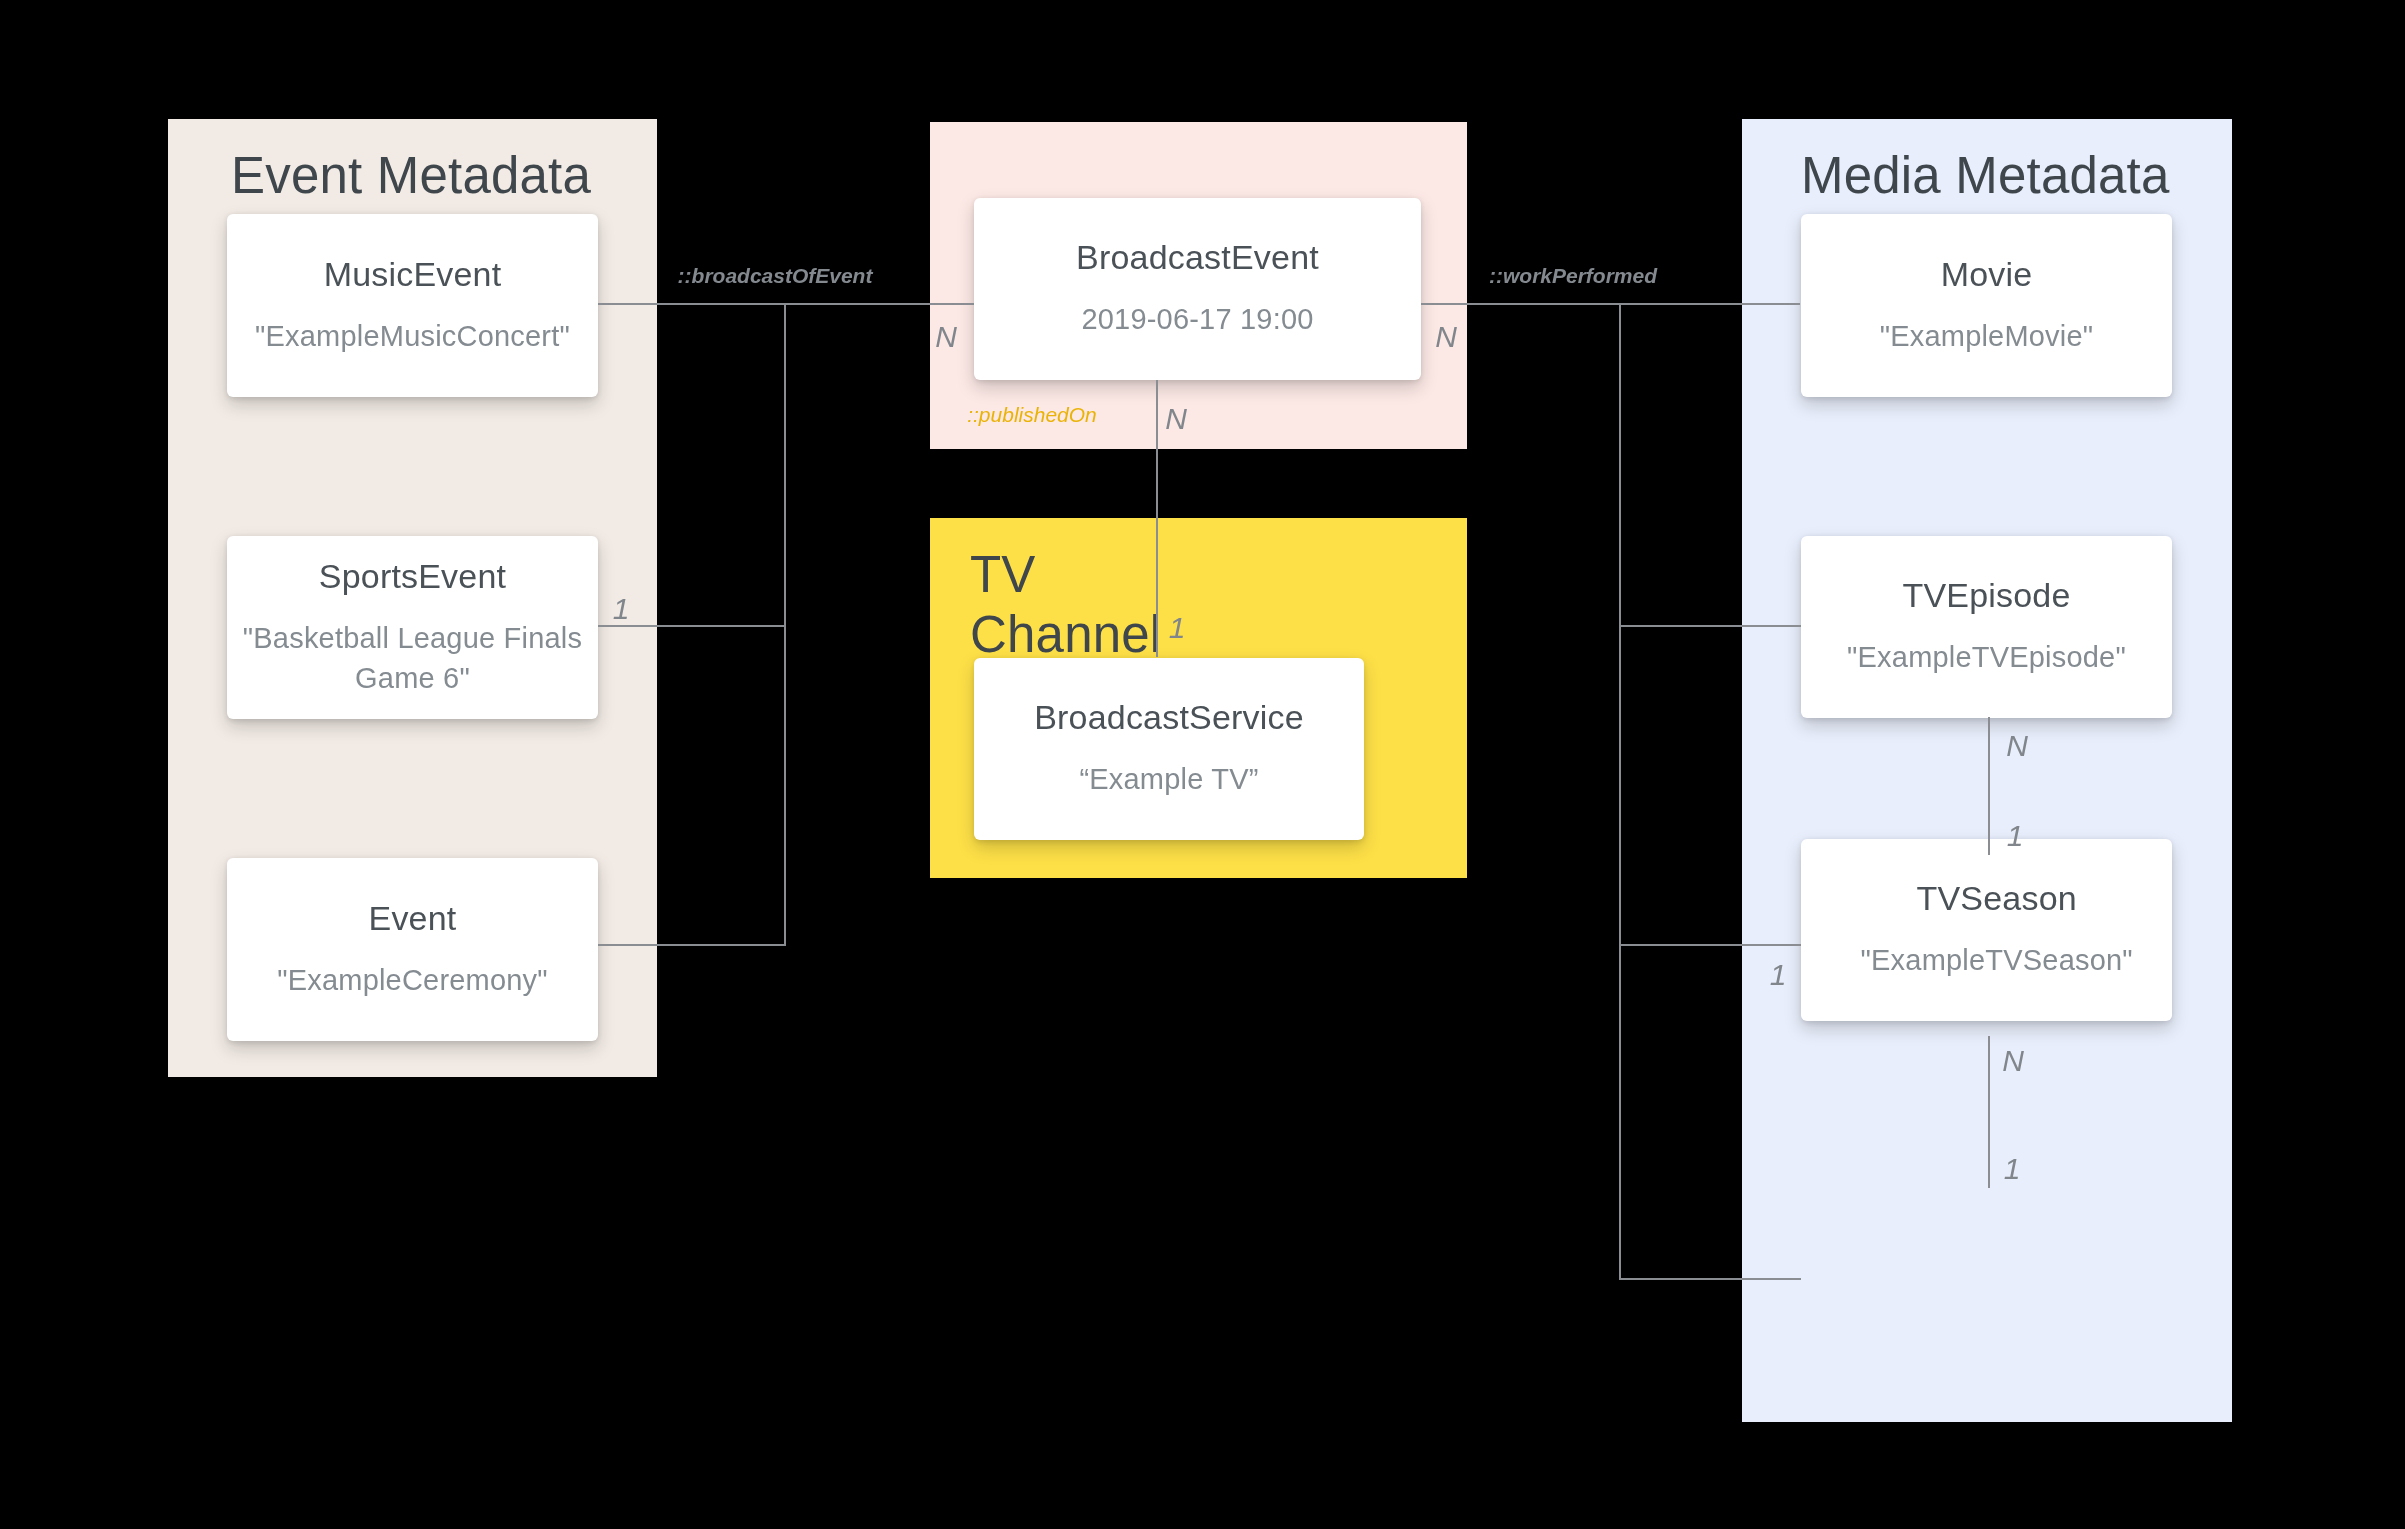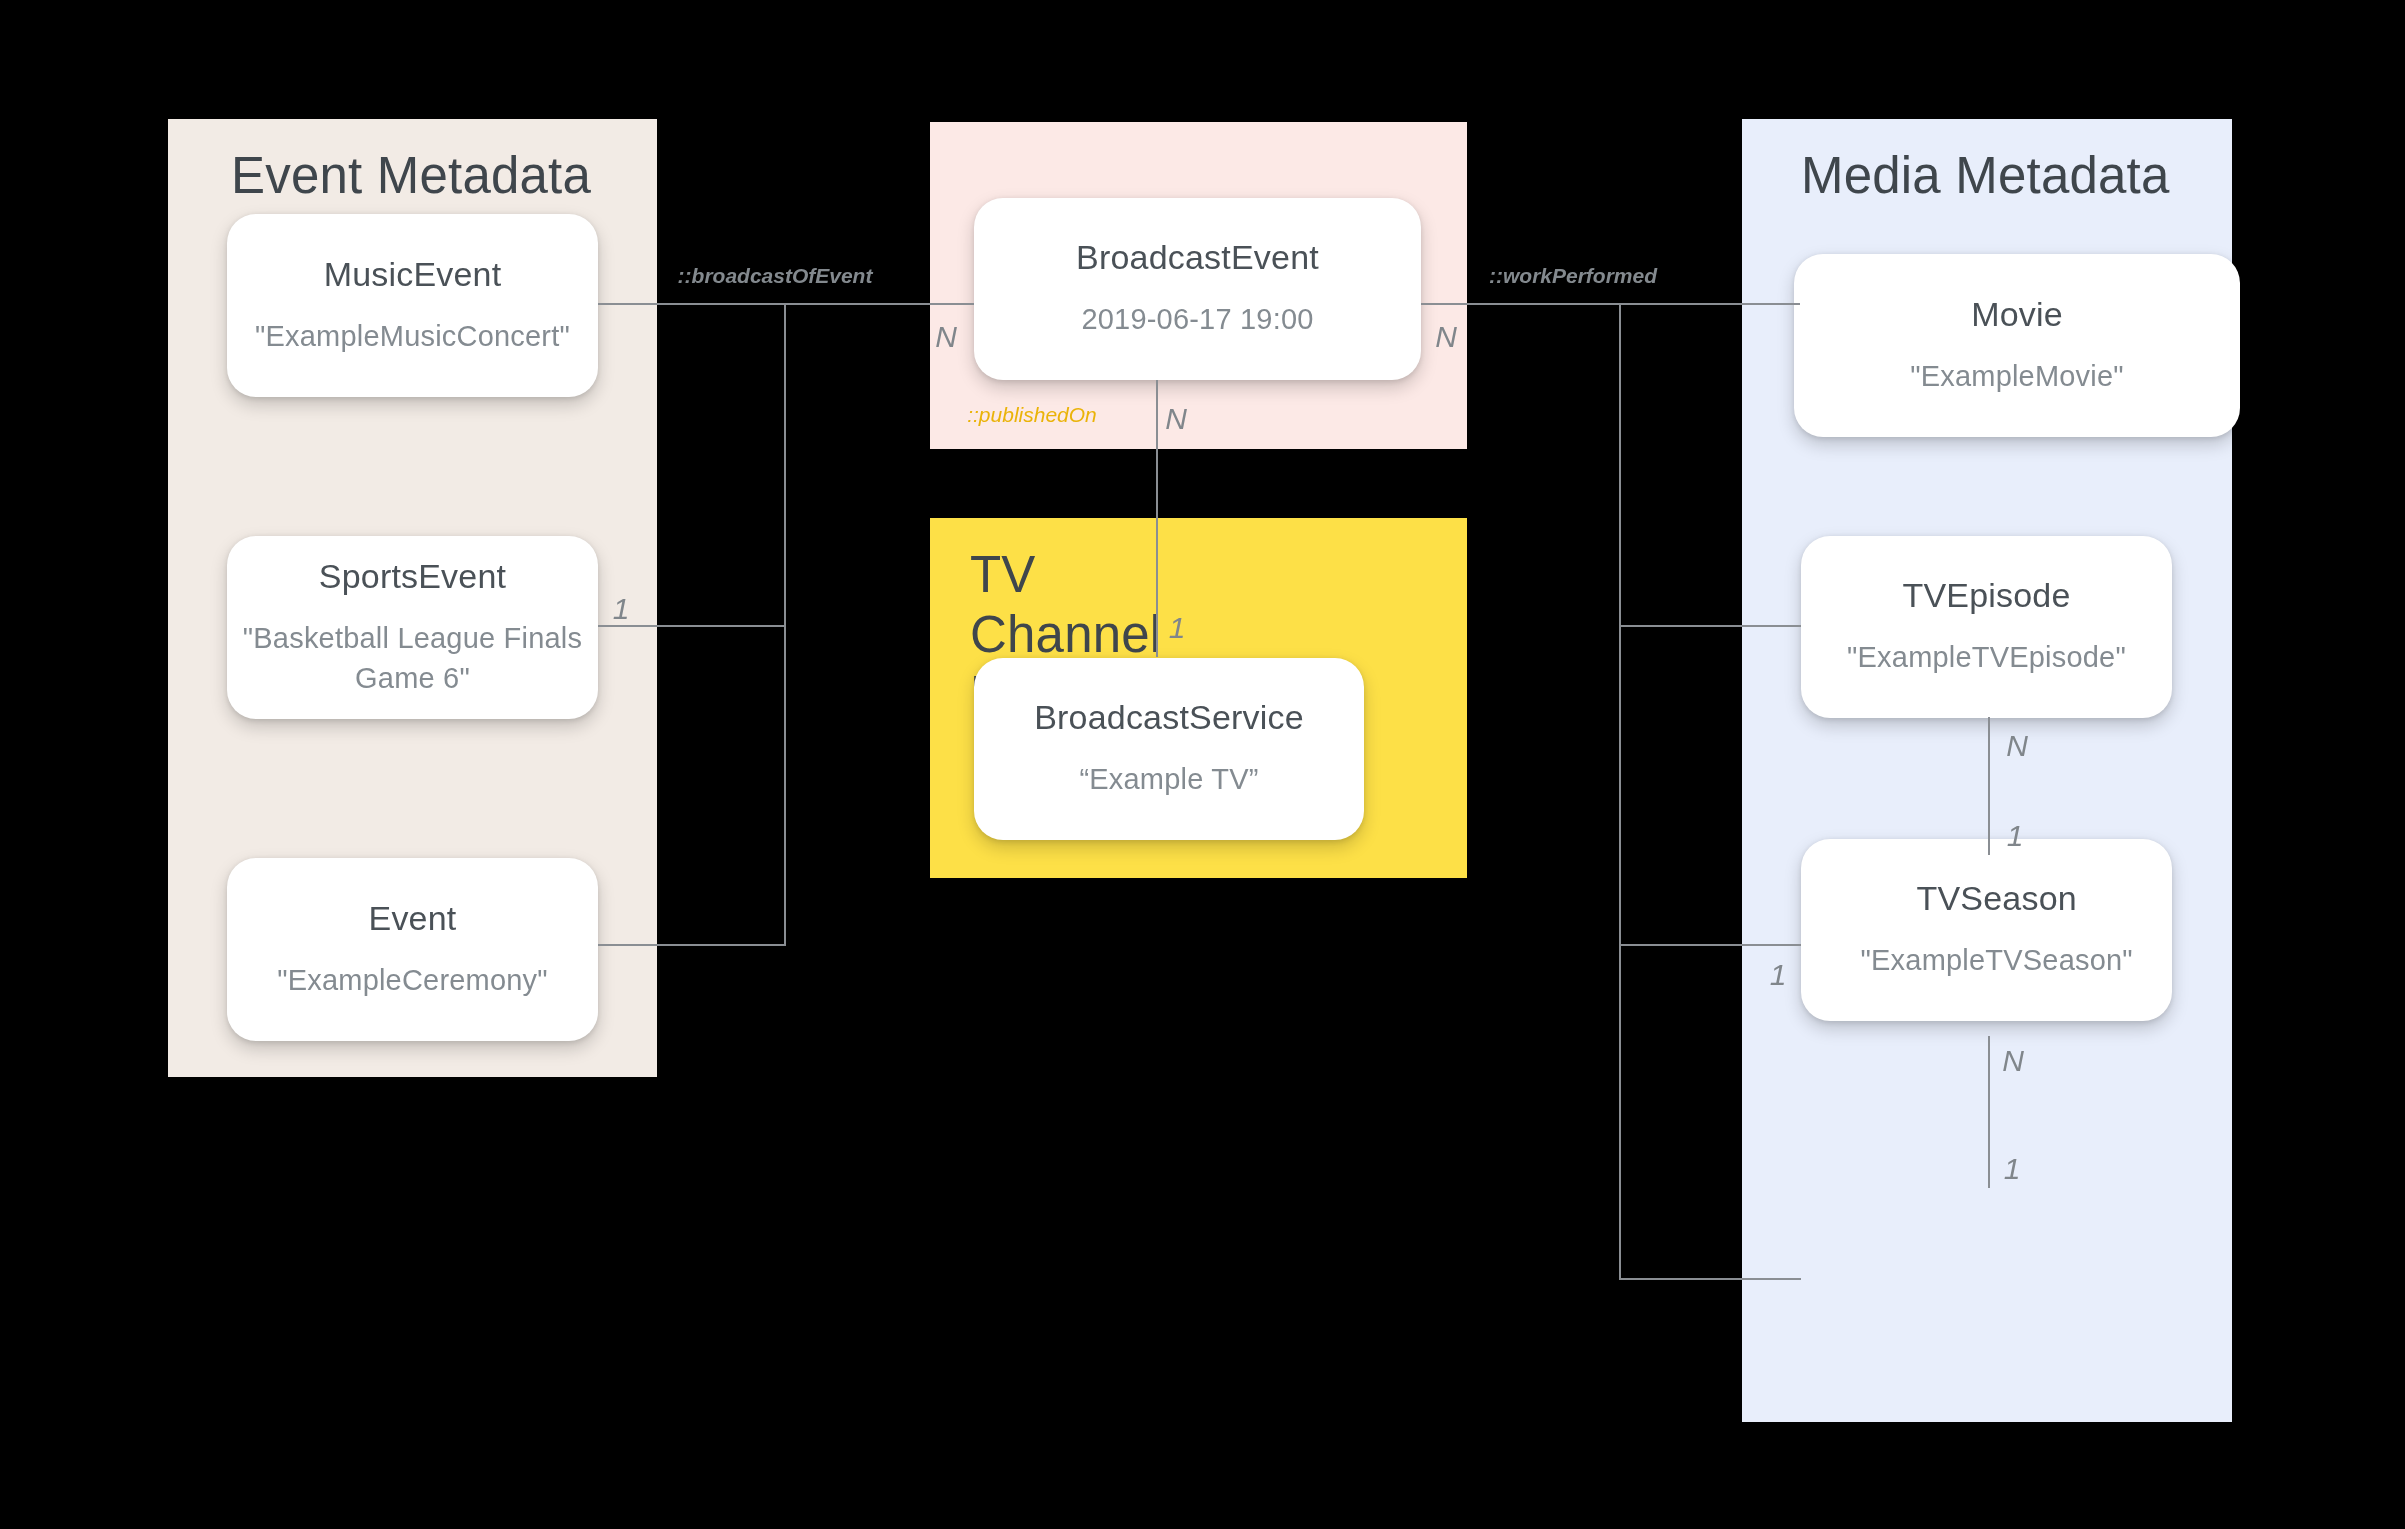--- a/index.html
+++ b/index.html
@@ -21,21 +21,21 @@
   .panel-title {
     position: absolute;
     font-size: 51px;
     line-height: 1.18;
     color: #3F464C;
     letter-spacing: 0.2px;
   }
   .node-card {
     position: absolute;
     background: #ffffff;
-    border-radius: 29px;
+    border-radius: 6px;
     box-shadow: 0 7.6px 17px rgba(0,0,0,0.18), 0 1.9px 5.7px rgba(0,0,0,0.10);
     display: flex;
     flex-direction: column;
     align-items: center;
     justify-content: center;
     text-align: center;
     padding: 9.6px 7.6px;
     box-sizing: border-box;
   }
   .node-title {
@@ -112,21 +112,21 @@
     <div class="panel-title" style="left:40px; top:27px; width:268px;">TV Channel Metadata</div>
     <div class="node-card" style="left:44px; top:140px; width:390px; height:182px;">
       <div class="node-title">BroadcastService</div>
       <div class="node-value">“Example TV”</div>
     </div>
   </div>
 
   <div class="panel" style="left:1742px; top:119px; width:490px; height:1303px; background:#E8EEFB;">
     <div class="panel-title" style="left:59px; top:27px;">Media Metadata</div>
 
-    <div class="node-card" style="left:52px; top:95px; width:446px; height:183px;margin-top:40px;">
+    <div class="node-card" style="left:59px; top:95px; width:371px; height:183px;">
       <div class="node-title">Movie</div>
       <div class="node-value">"ExampleMovie"</div>
     </div>
 
     <div class="node-card" style="left:59px; top:417px; width:371px; height:182px;">
       <div class="node-title">TVEpisode</div>
       <div class="node-value">"ExampleTVEpisode"</div>
     </div>
 
     <div class="node-card" style="left:59px; top:720px; width:371px; height:182px;padding-left:28px;">

